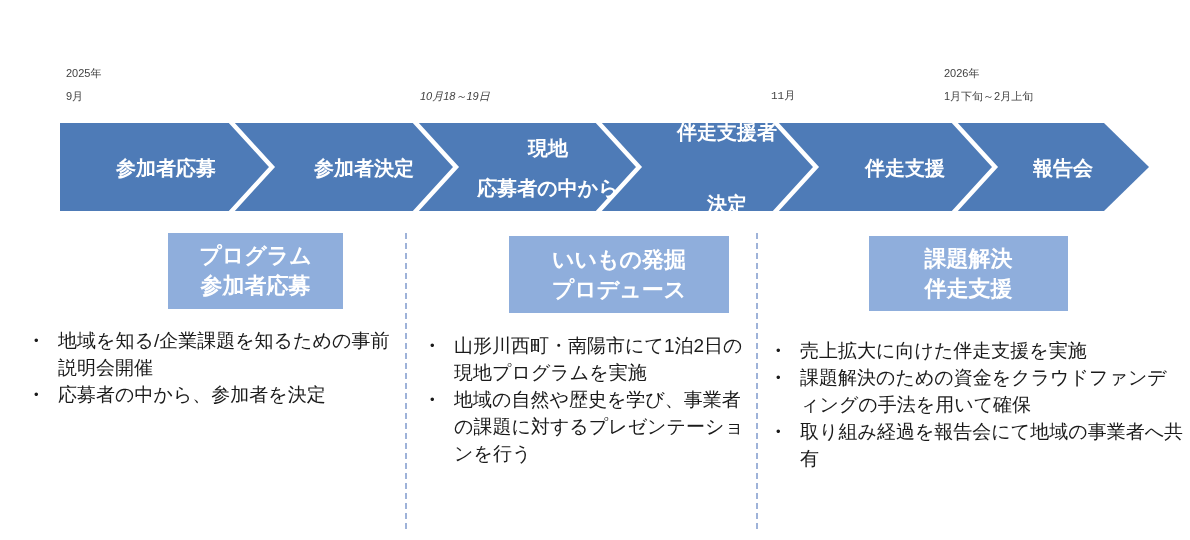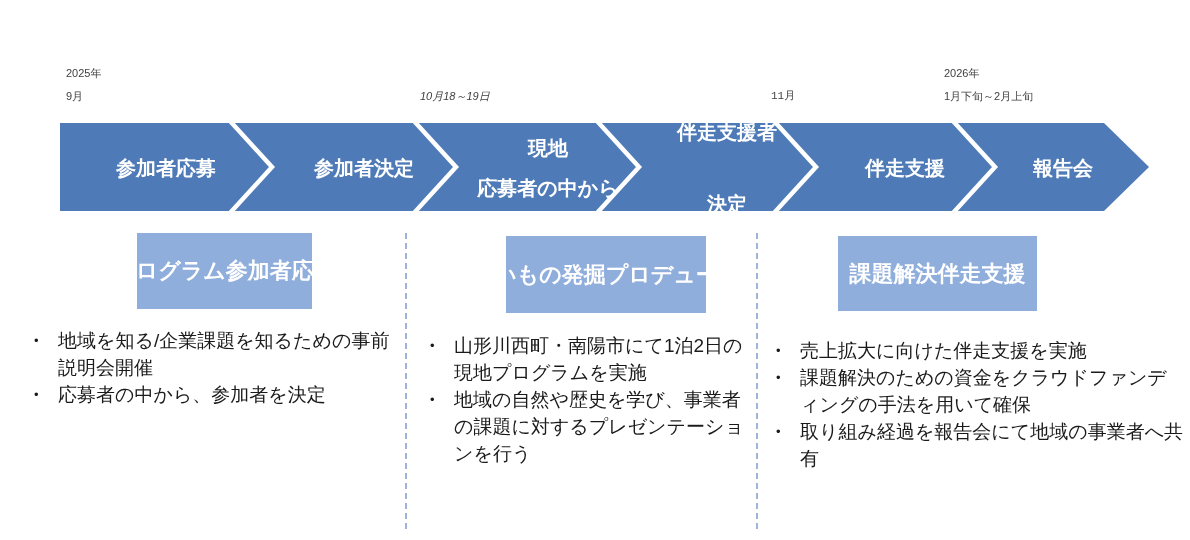--- a/index.html
+++ b/index.html
@@ -65,27 +65,29 @@
 
   
   .phase-box {
     position: absolute;
     background: var(--box, #8faedc);
     color: #ffffff;
     font-weight: bold;
     font-size: 22px;
     line-height: 30px;
     display: flex;
+    flex-direction: column;
     align-items: center;
     justify-content: center;
     text-align: center;
     white-space: nowrap;
+    margin-left: 31px;
   }
   .b1 { left: 137px; top: 233px; width: 175px; height: 76px; }
-  .b2 { left: 506px; top: 236px; width: 200px; height: 77px; justify-content: center; }
+  .b2 { left: 478px; top: 236px; width: 220px; height: 77px; justify-content: center; }
   .b3 { left: 838px; top: 236px; width: 199px; height: 75px; text-align: right; }
 
   
   .bullets {
     position: absolute;
     list-style: none;
     font-size: 19px;
     line-height: 27px;
     color: var(--body_text, #1a1a1a);
   }

